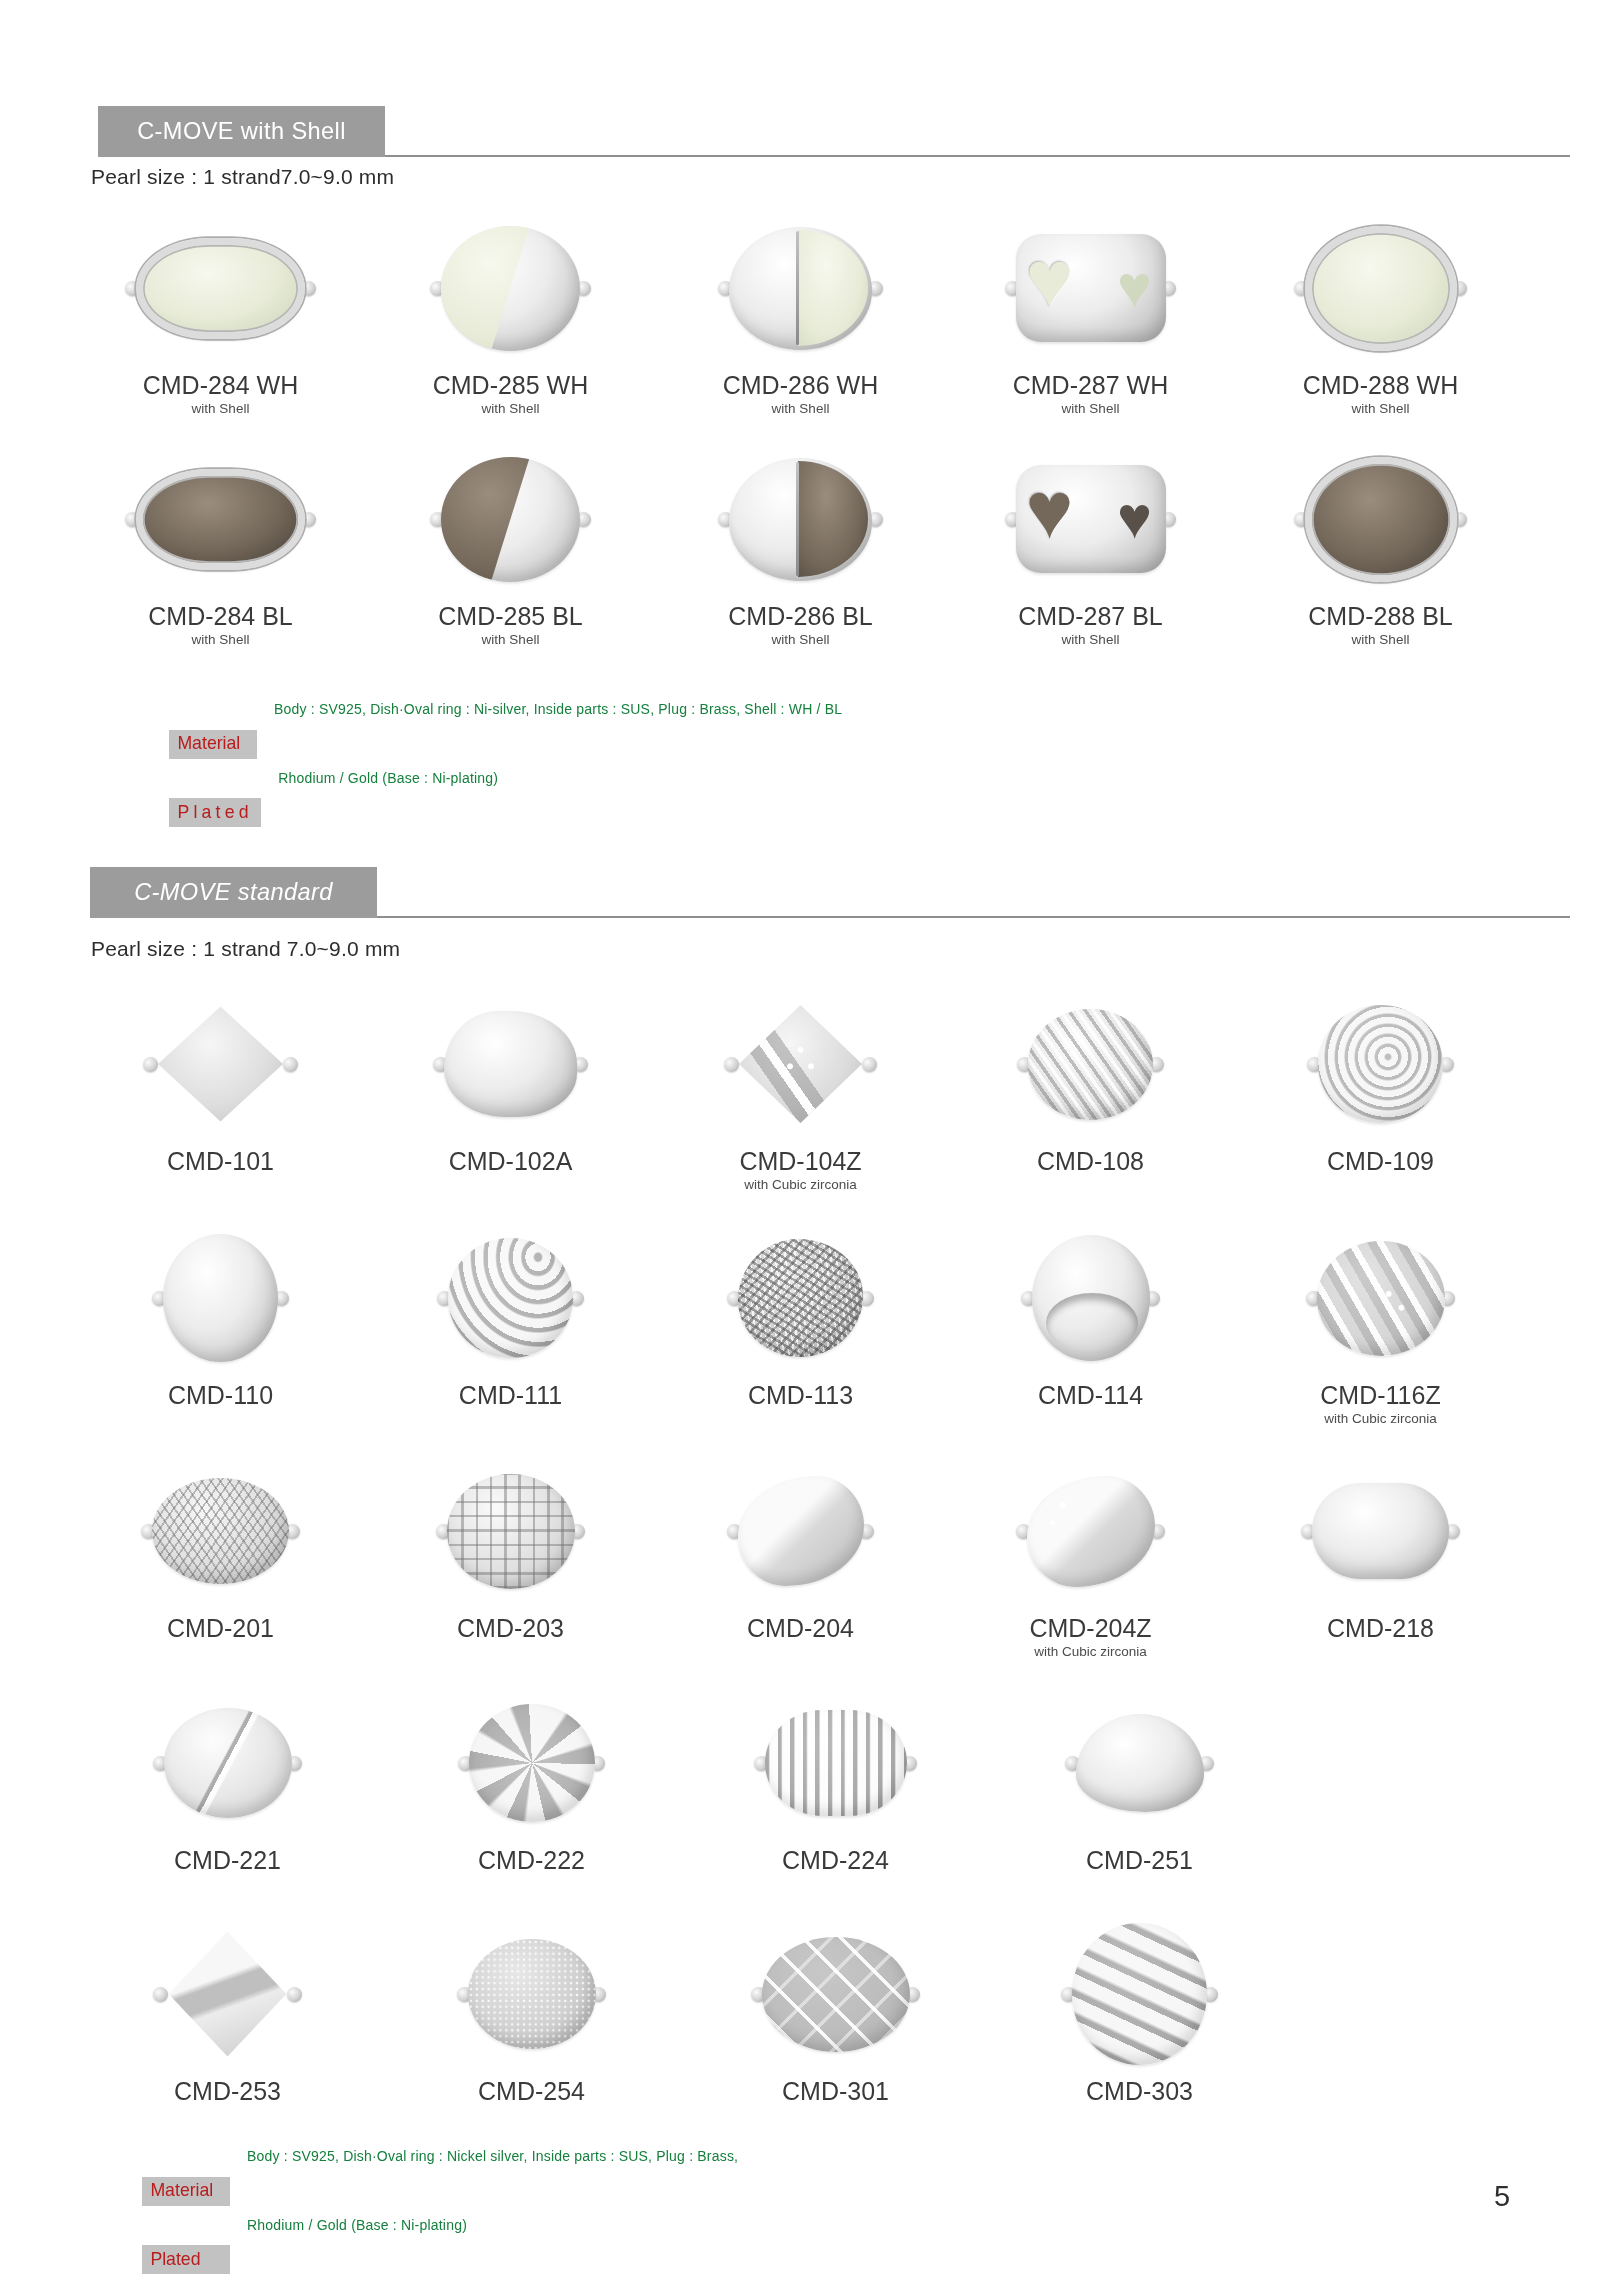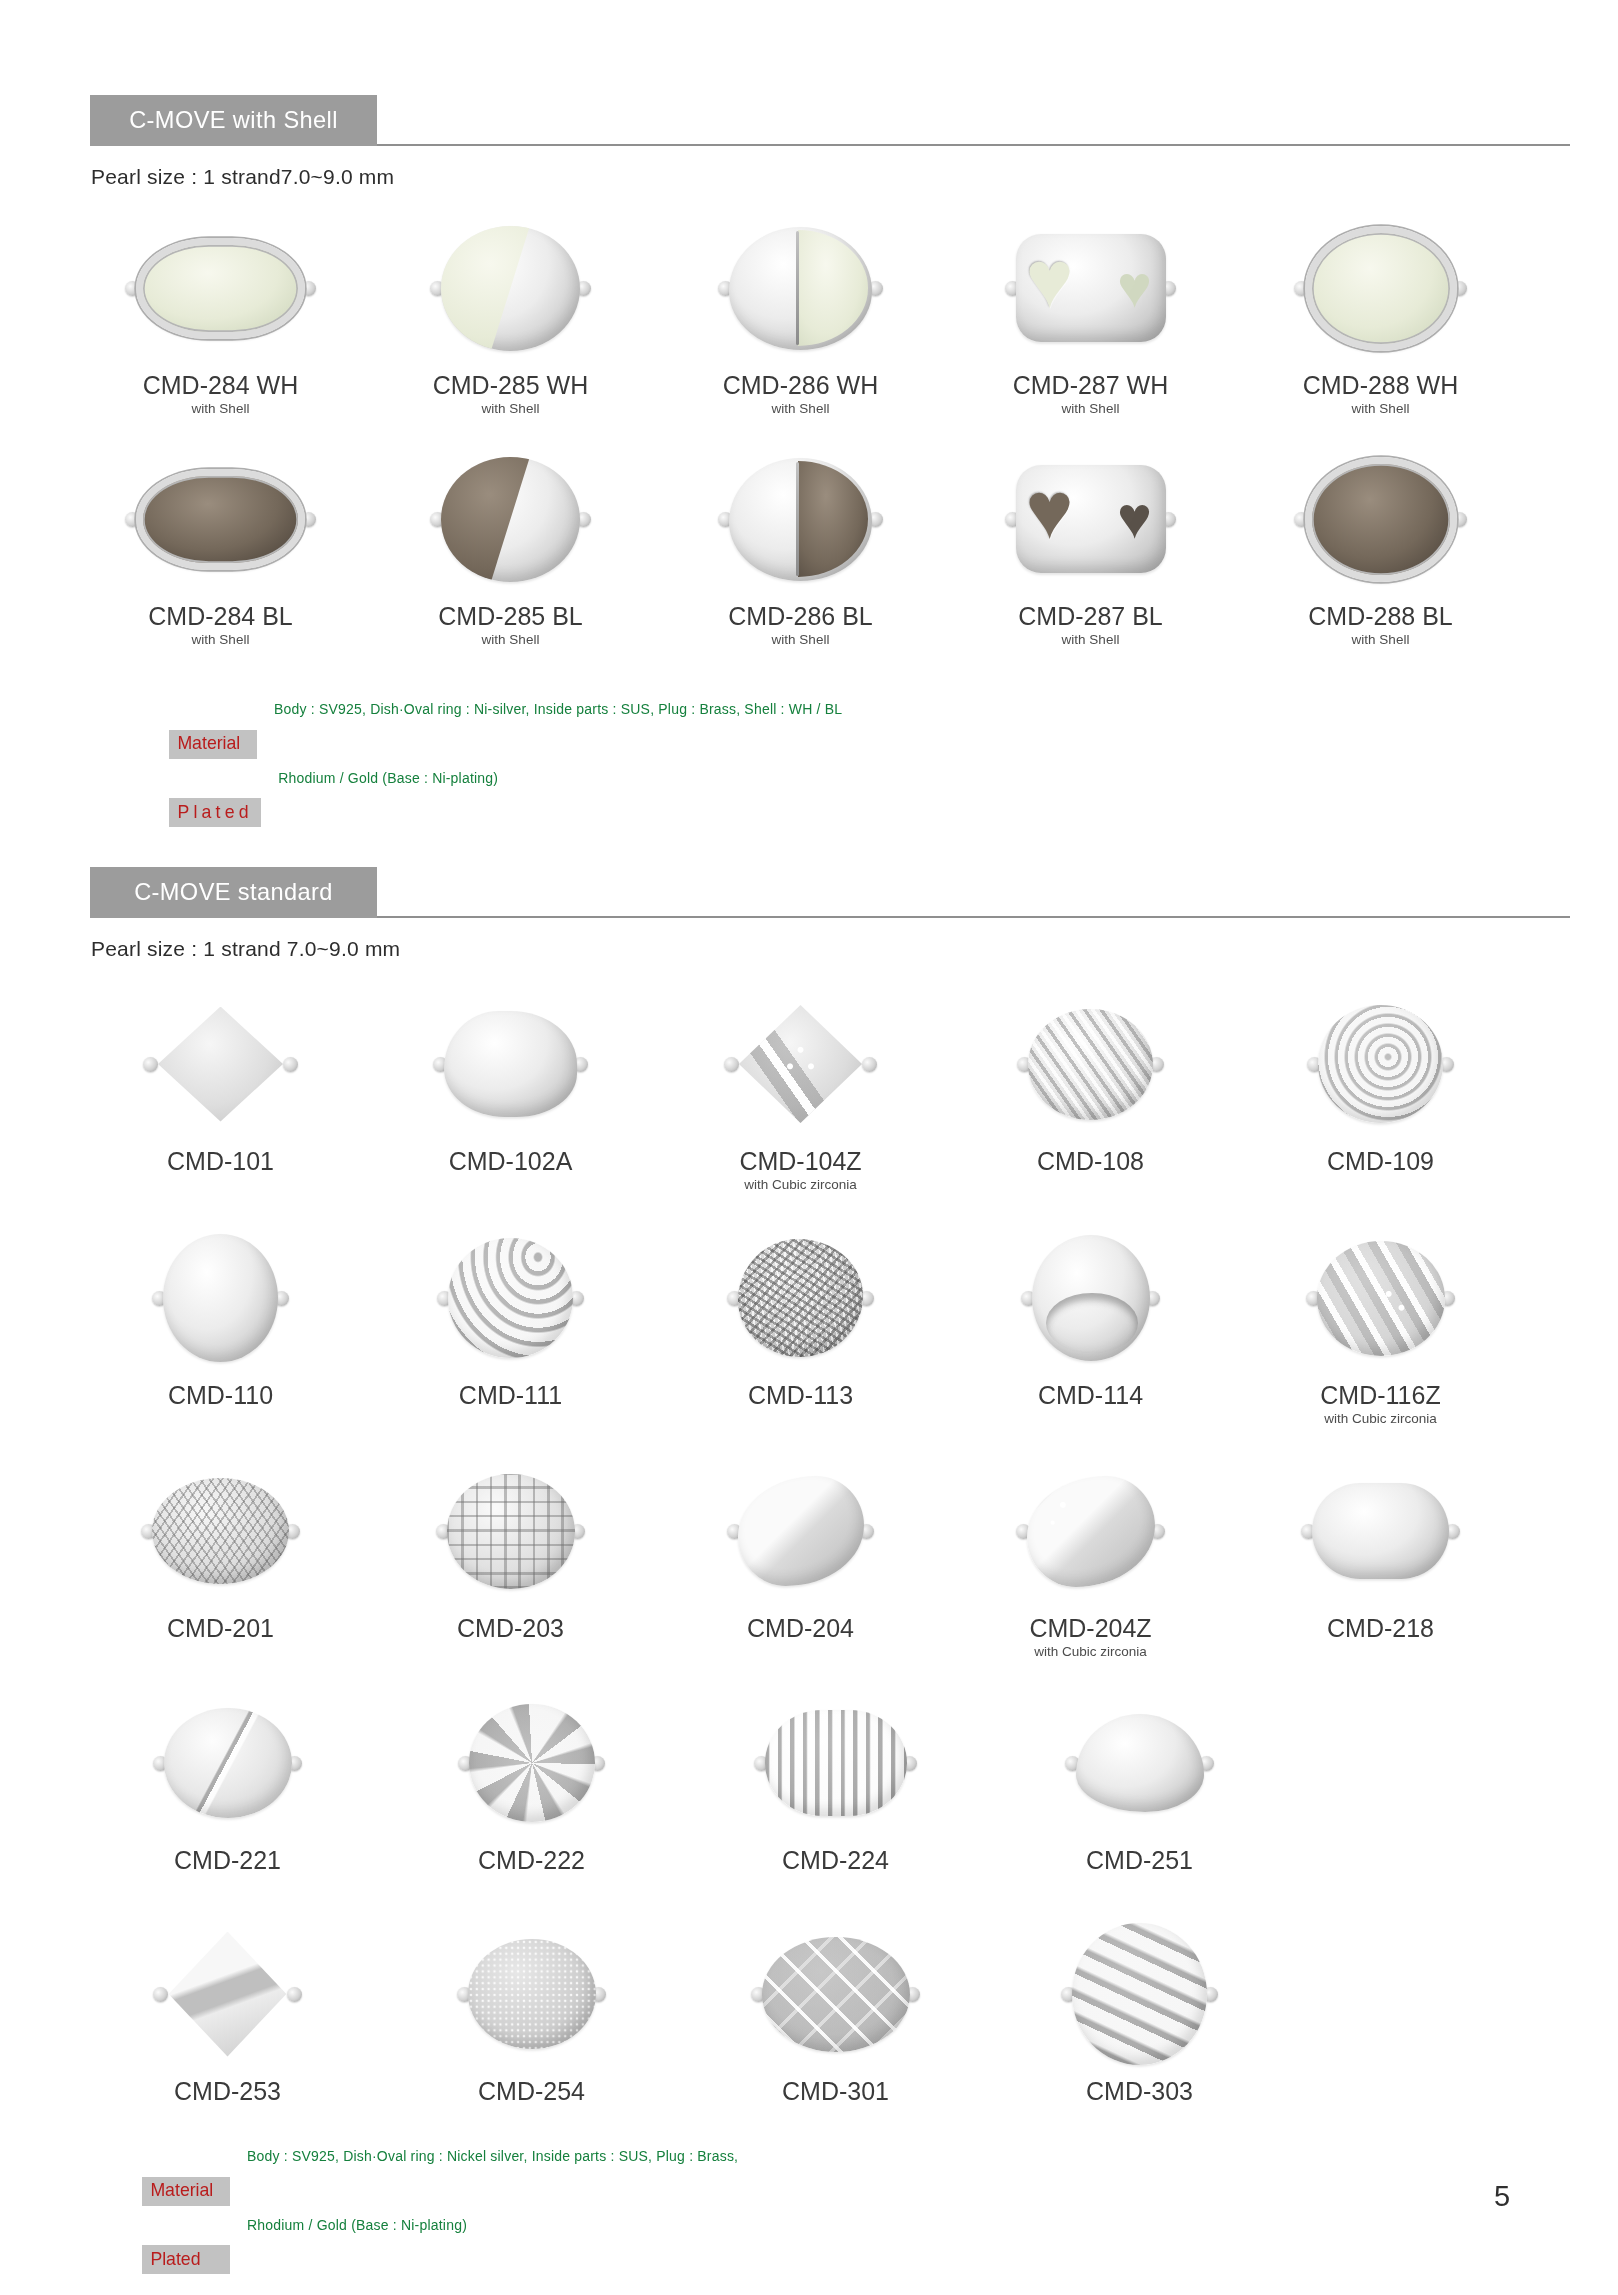--- a/index.html
+++ b/index.html
@@ -8,22 +8,22 @@
     width: 1619px; height: 2295px; position: relative; overflow: hidden;
     font-family: "Liberation Sans", sans-serif; color: #3a3a3a;
   }
 
   
   .section-head { position: absolute; left: 90px; right: 49px; height: 51px;
     border-bottom: 2.5px solid #8f8f8f; }
   .section-head .tab { width: 287px; height: 51px; background: #9c9c9c; color: #fff;
     font-size: 23.6px; display: flex; align-items: center; justify-content: center;
     letter-spacing: 0.4px; }
-  #head1 { top: 95px; }
-  #head2 { top: 867px; }
+  #head1 { top: 106px; margin-left: 8px; }
+  #head2 { top: 867px; font-style: italic; }
 
   .pearl { position: absolute; left: 91px; font-size: 21px; color: #2d2d2d; letter-spacing: 0.2px; }
   #pearl1 { top: 165px; }
   #pearl2 { top: 937px; }
 
   
   .prow { position: absolute; left: 84px; width: 1433px; display: flex; gap: 17px; }
   #rowWH { top: 209px; } #rowBL { top: 440px; }
   #srow1 { top: 985px; } #srow2 { top: 1219px; } #srow3 { top: 1452px; }
   #srow4 { top: 1684px; } #srow5 { top: 1915px; }

